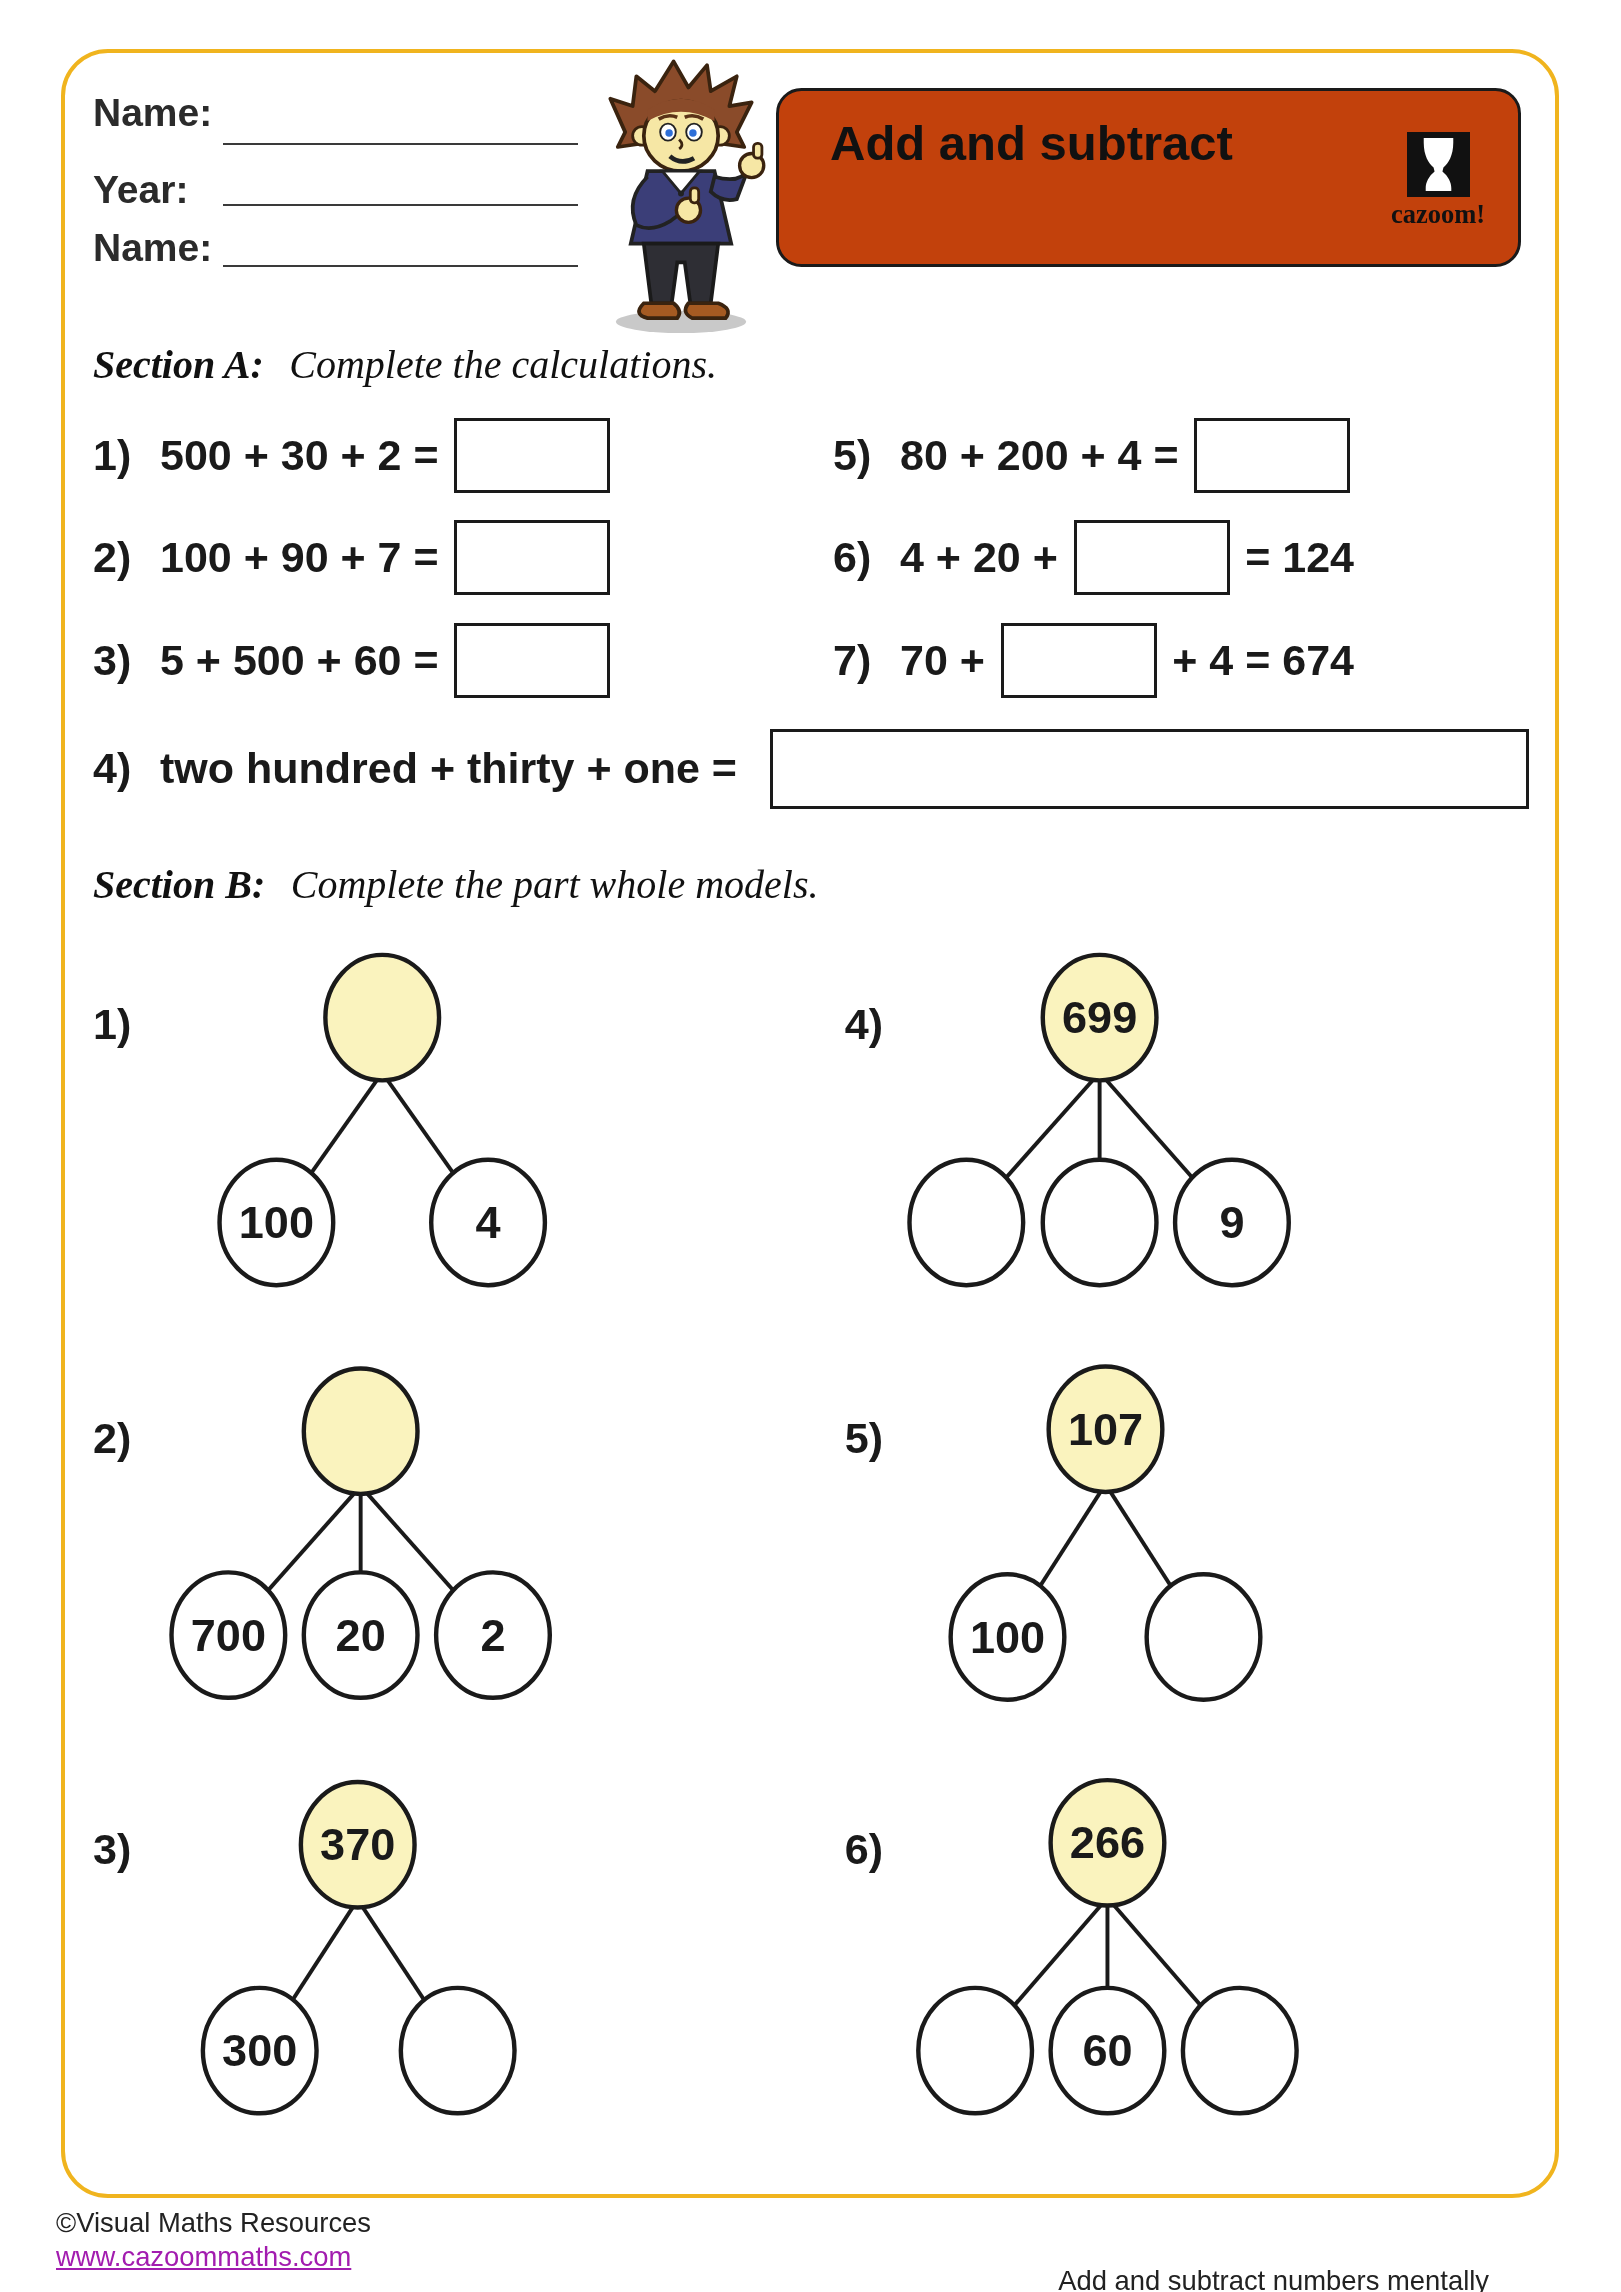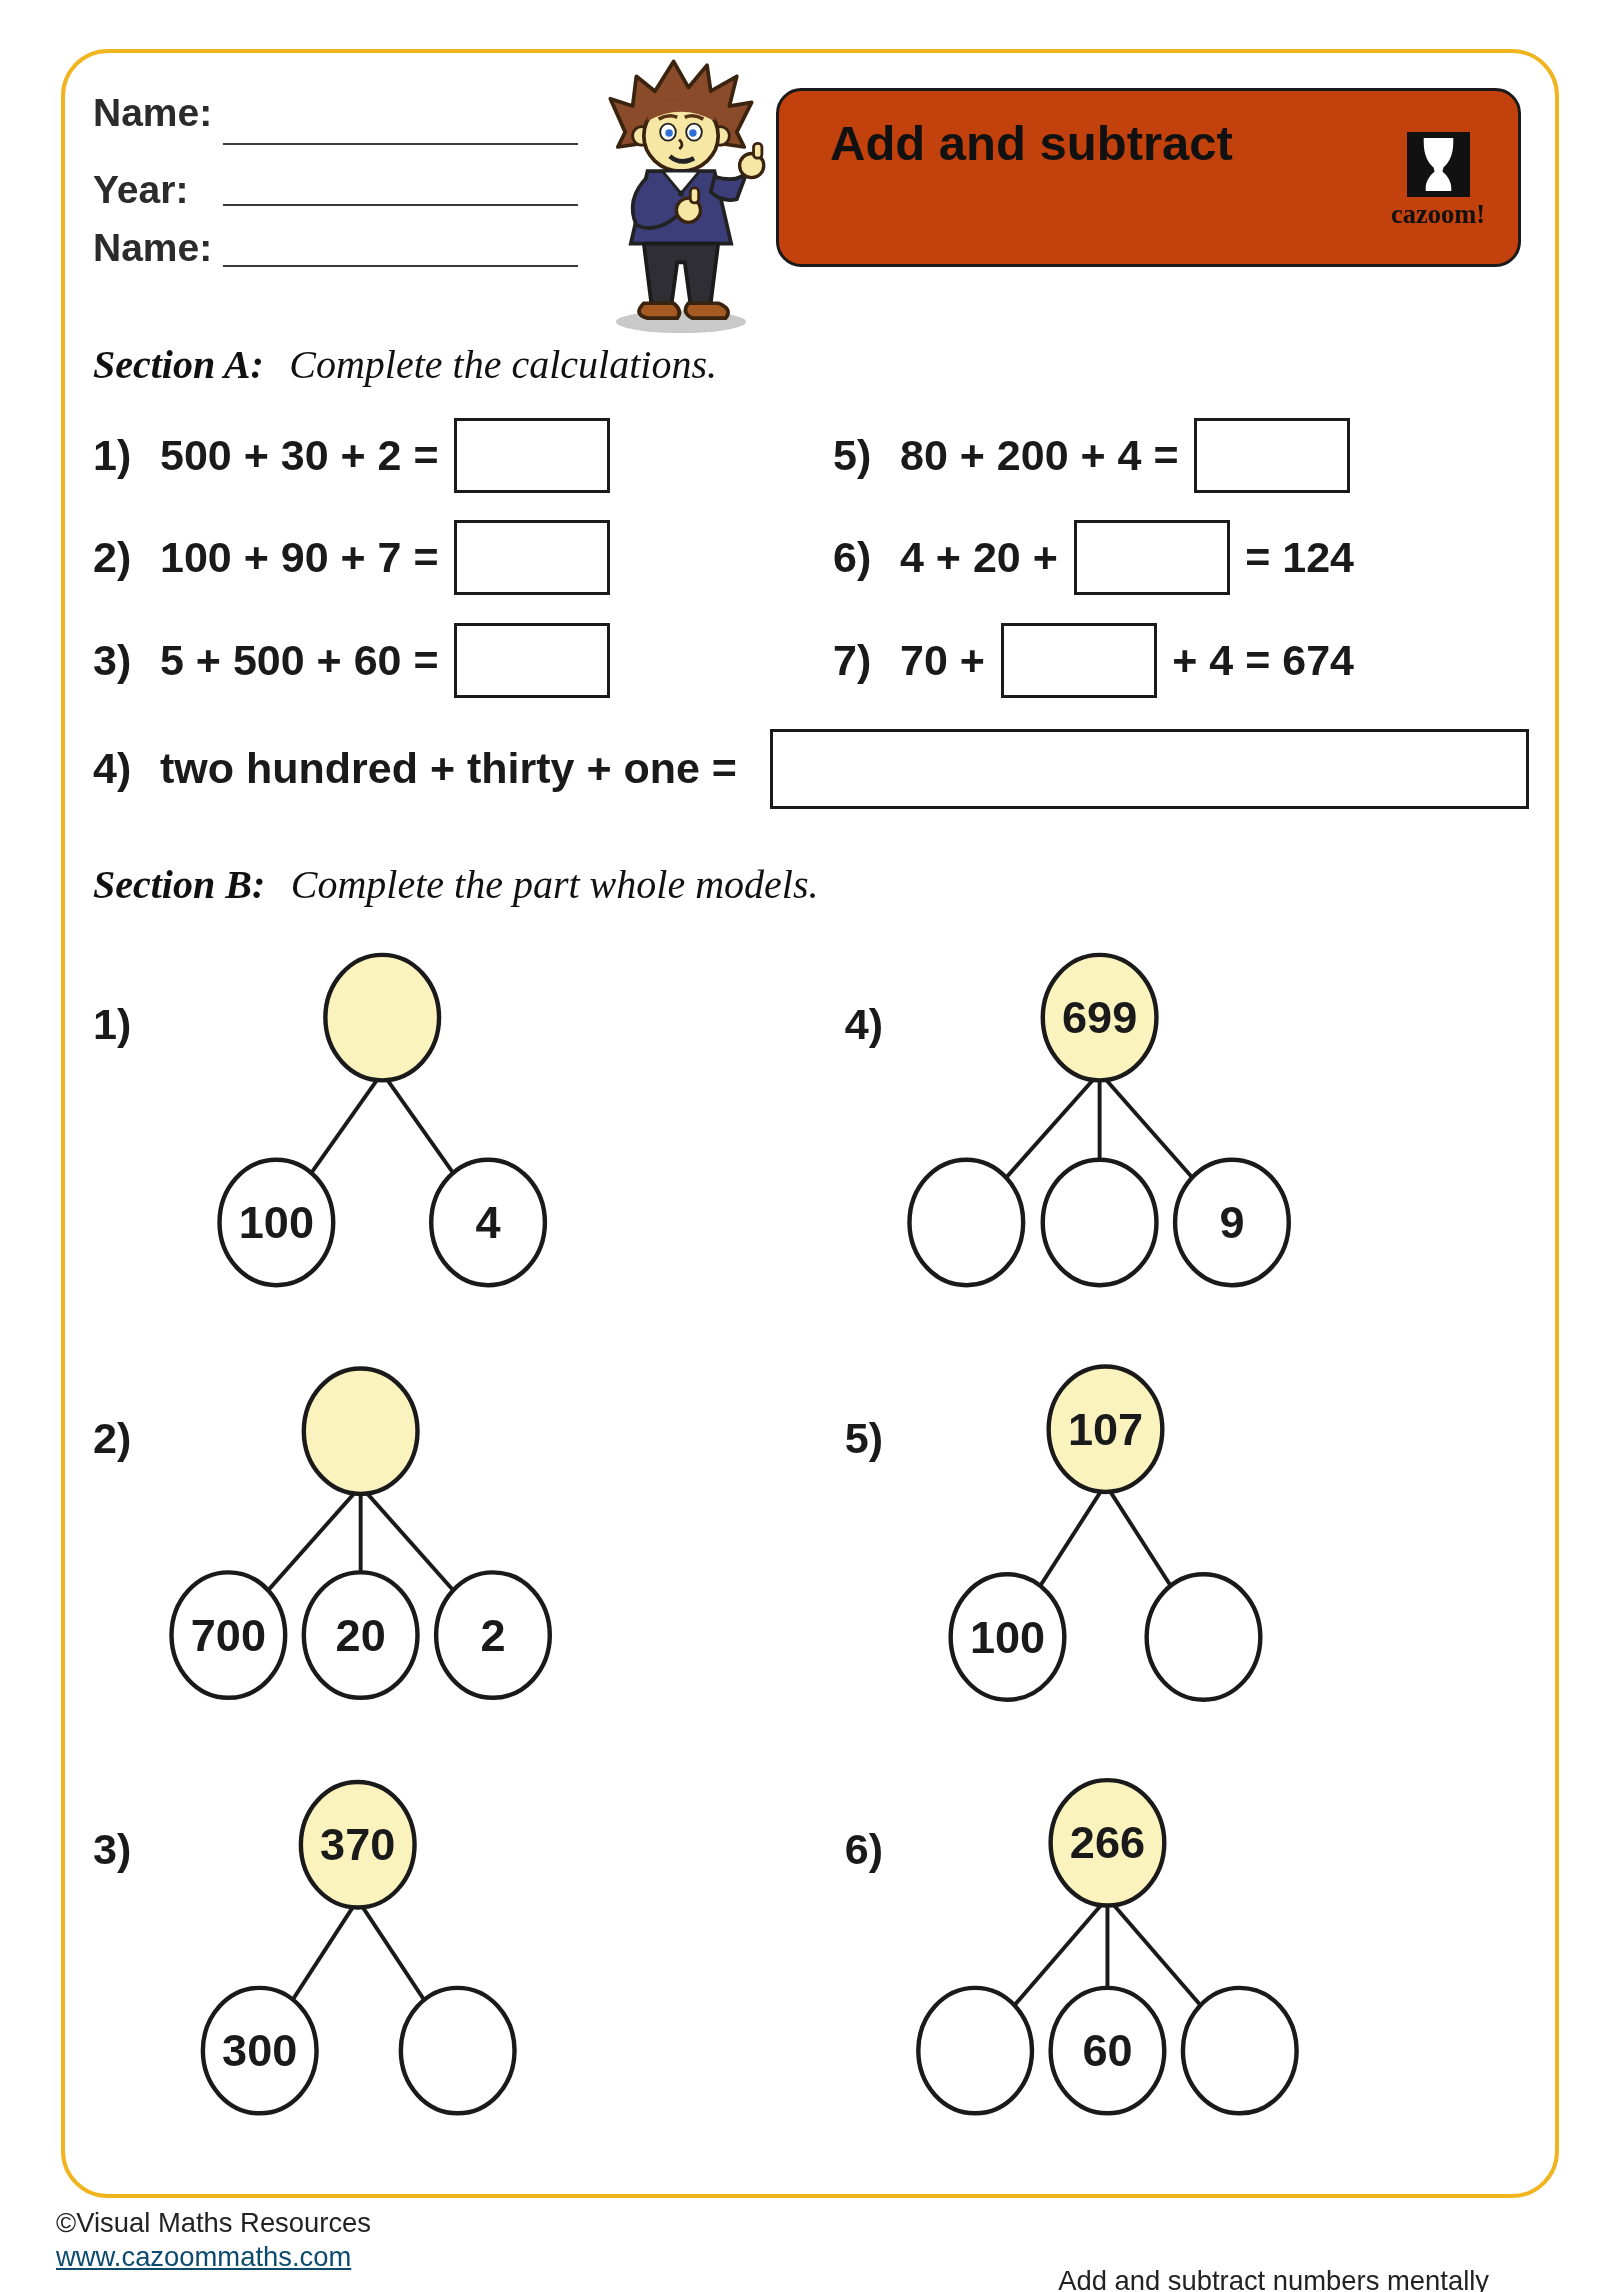--- a/index.html
+++ b/index.html
@@ -41,21 +41,21 @@
   .q4 .abox{flex:1;height:74px;margin-left:17.6px;}
   .q5{left:833px;top:417px;}
   .q6{left:833px;top:519px;}
   .q7{left:833px;top:622px;}
 
   
   #models-svg{position:absolute;left:0;top:0;width:1621px;height:2293px;}
 
   
   .foot-copy{position:absolute;left:56px;top:2207px;font-size:27.4px;color:#222;}
-  .foot-link{position:absolute;left:56px;top:2241px;font-size:27.4px;color:#0c4a6e;text-decoration:underline;}
+  .foot-link{position:absolute;left:56px;top:2241px;font-size:27.4px;color:#a21caf;text-decoration:underline;}
   .foot-title{position:absolute;left:1019px;top:2241px;width:470px;text-align:right;font-size:27.4px;color:#222;margin-top:24px;}
 
   .mascot{position:absolute;left:588px;top:54px;}
 </style>
 </head>
 <body>
 
 <div id="page">
 
   <div class="frame"></div>

